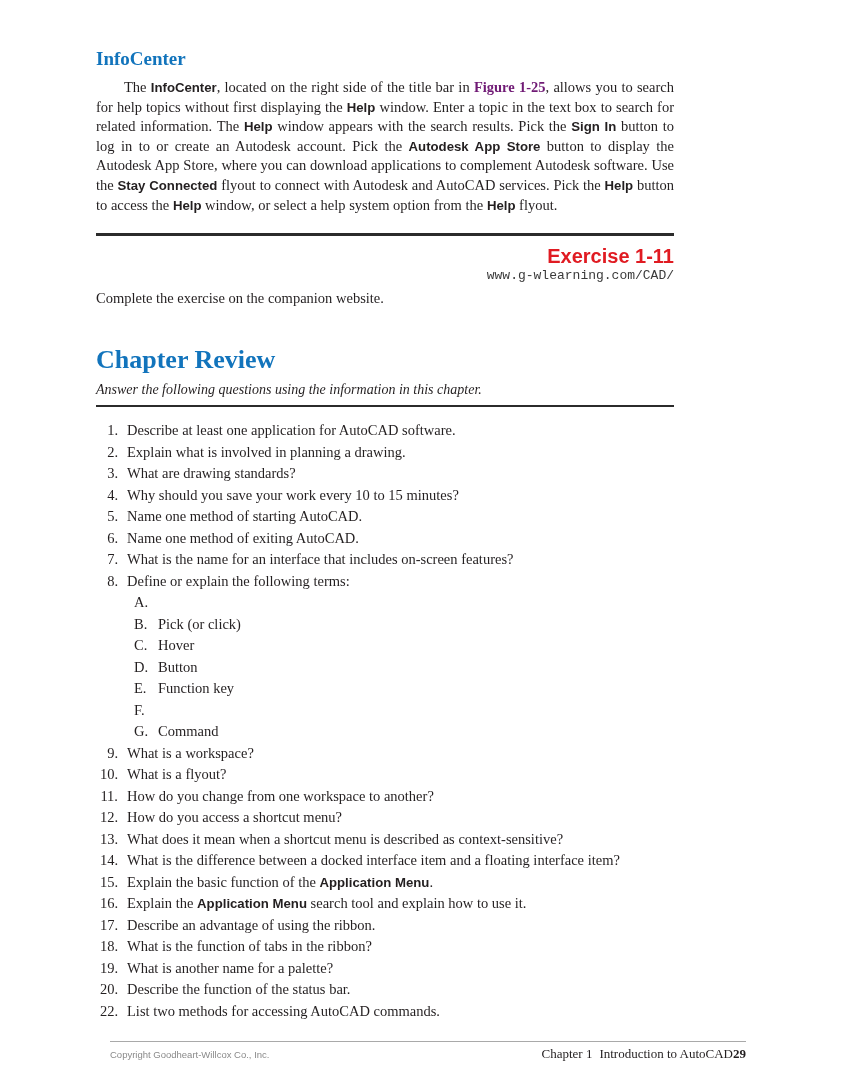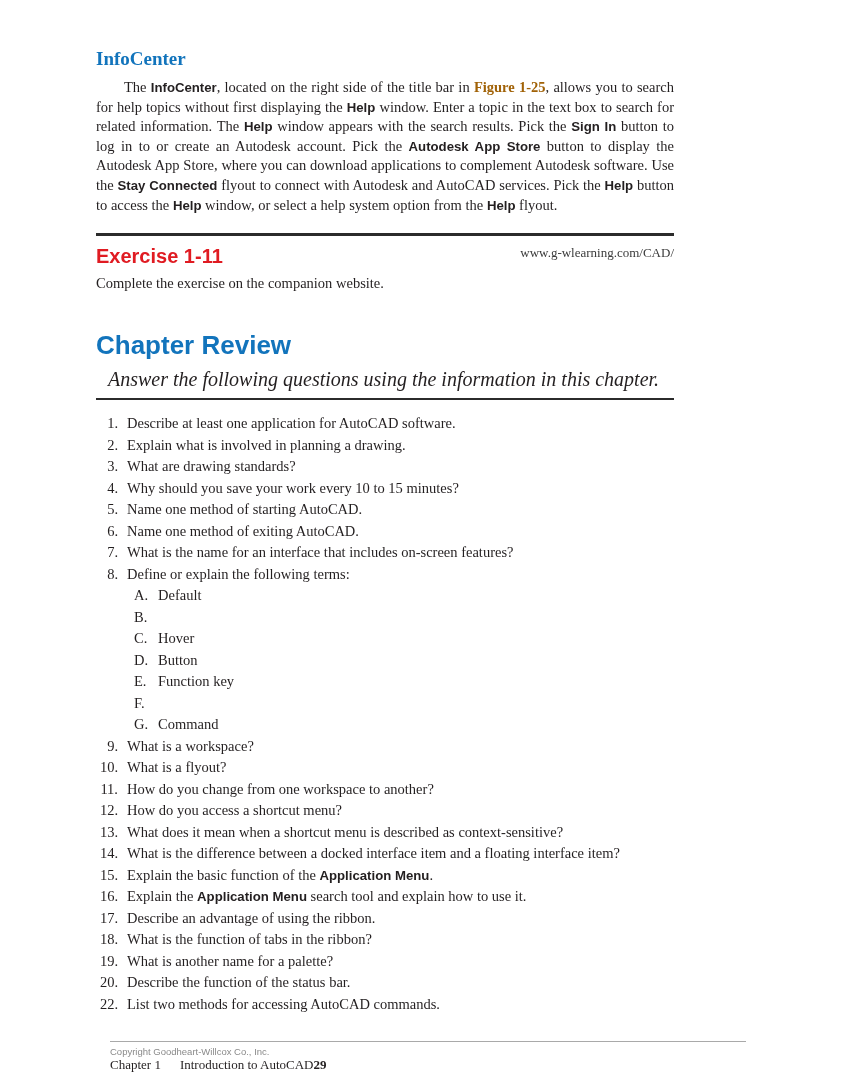--- a/index.html
+++ b/index.html
@@ -16,74 +16,74 @@
     font-family:"Liberation Serif", serif;
     font-size:19px;font-weight:bold;color:#1274bc;margin:0 0 8px 0;
   }
   .ic-para{
     font-size:14.5px;line-height:19.6px;text-align:justify;text-indent:28px;margin:0;
   }
   .term{
     font-family:"Liberation Sans", sans-serif;font-weight:bold;font-size:13.2px;
   }
   .figref{
-    font-weight:bold;color:#a16207;
+    font-weight:bold;color:#701a75;
   }
   .plain{}
   
   .exercise{
     margin-top:18px;border-top:3px solid #2b2b2b;padding-top:9px;
   }
   .ex-row{
-    display:flex;justify-content:space-between;align-items:flex-start;
+    display:flex;justify-content:space-between;align-items:flex-end;flex-direction:column;
   }
   .ex-title{
     font-family:"Liberation Sans", sans-serif;font-weight:bold;font-size:20px;color:#e01b22;
   }
   .ex-url{
-    font-family:Liberation Serif, serif;font-size:13px;color:#3a3a3a;
+    font-family:Liberation Mono, monospace;font-size:13px;color:#3a3a3a;
   }
   .ex-body{
     font-size:14.5px;margin-top:7px;
   }
   
   .cr-heading{
-    font-family:Liberation Sans, sans-serif;font-weight:bold;font-size:26px;color:#1274bc;
+    font-family:Liberation Serif, serif;font-weight:bold;font-size:26px;color:#1274bc;
     margin:38px 0 0 0;
   }
   .cr-instructions{
-    font-style:italic;font-size:20px;margin-top:7px;margin-left:12px;
+    font-style:italic;font-size:14px;margin-top:7px;
   }
   .cr-rule{
     border:none;border-top:2.5px solid #2b2b2b;margin:7px 0 13px 0;
   }
   
   .q-list{}
   .q-row{
     display:flex;line-height:21.5px;font-size:14.5px;
   }
   .q-num{
     width:22px;flex:0 0 22px;text-align:right;padding-right:9px;
   }
   .q-text{flex:1;}
   .q-row.sub{padding-left:38px;}
   .s-label{width:24px;flex:0 0 24px;}
   .s-text{flex:1;}
   
   .footer{
     position:absolute;left:110px;top:1041px;width:636px;
     border-top:1px solid #a9a9a9;padding-top:4px;
-    display:flex;justify-content:space-between;align-items:baseline;flex-direction:column;
+    display:flex;justify-content:space-between;align-items:baseline;
   }
   .f-copy{
     font-family:"Liberation Sans", sans-serif;font-size:9.5px;color:#8a8a8a;
   }
   .f-right{font-size:13px;color:#231f20;}
   .f-chapter{}
-  .f-title{margin-left:19px;}
+  .f-title{margin-left:7px;}
   .f-page{font-weight:bold;text-align:right;}
 </style>
 </head>
 <body>
 
 <div class="content">
 
   <h2 class="ic-heading">InfoCenter</h2>
 
   <p class="ic-para"><span class="plain">The </span><span class="term">InfoCenter</span><span class="plain">, located on the right side of the title bar in </span><span class="figref">Figure 1-25</span><span class="plain">, allows you to search for help topics without first displaying the </span><span class="term">Help</span><span class="plain"> window. Enter a topic in the text box to search for related information. The </span><span class="term">Help</span><span class="plain"> window appears with the search results. Pick the </span><span class="term">Sign In</span><span class="plain"> button to log in to or create an Autodesk account. Pick the </span><span class="term">Autodesk App Store</span><span class="plain"> button to display the Autodesk App Store, where you can download applications to complement Autodesk software. Use the </span><span class="term">Stay Connected</span><span class="plain"> flyout to connect with Autodesk and AutoCAD services. Pick the </span><span class="term">Help</span><span class="plain"> button to access the </span><span class="term">Help</span><span class="plain"> window, or select a help system option from the </span><span class="term">Help</span><span class="plain"> flyout.</span></p>
@@ -128,24 +128,24 @@
       <div class="q-row">
         <div class="q-num">7.</div>
         <div class="q-text"><span class="plain">What is the name for an interface that includes on-screen features?</span></div>
       </div>
       <div class="q-row">
         <div class="q-num">8.</div>
         <div class="q-text"><span class="plain">Define or explain the following terms:</span></div>
       </div>
       <div class="q-row sub">
         <div class="s-label">A.</div>
-        <div class="s-text">Default</div>
       </div>
       <div class="q-row sub">
         <div class="s-label">B.</div>
+        <div class="s-text">Pick (or click)</div>
       </div>
       <div class="q-row sub">
         <div class="s-label">C.</div>
         <div class="s-text">Hover</div>
       </div>
       <div class="q-row sub">
         <div class="s-label">D.</div>
         <div class="s-text">Button</div>
       </div>
       <div class="q-row sub">

